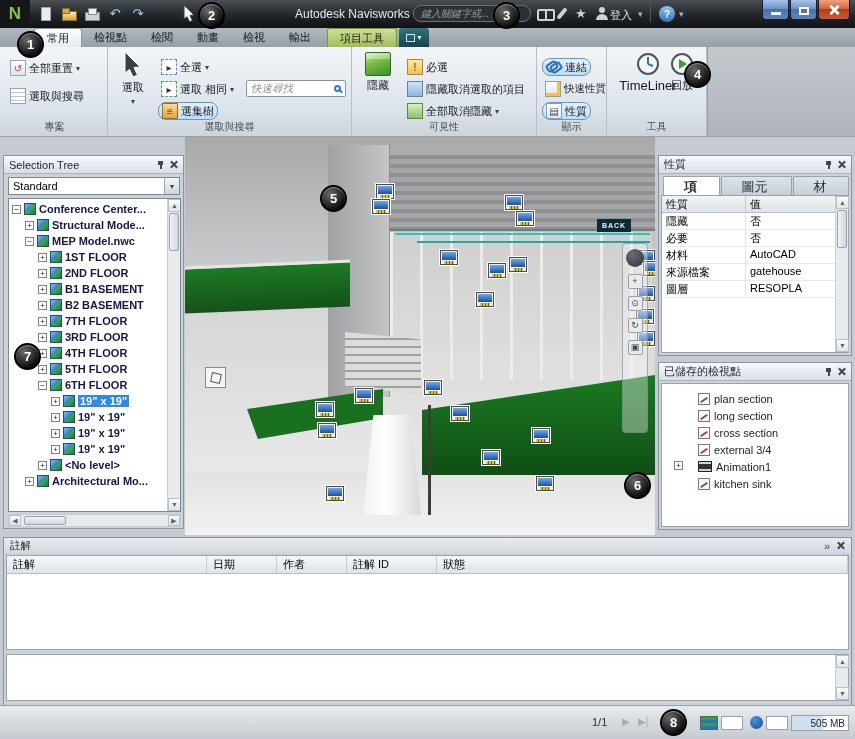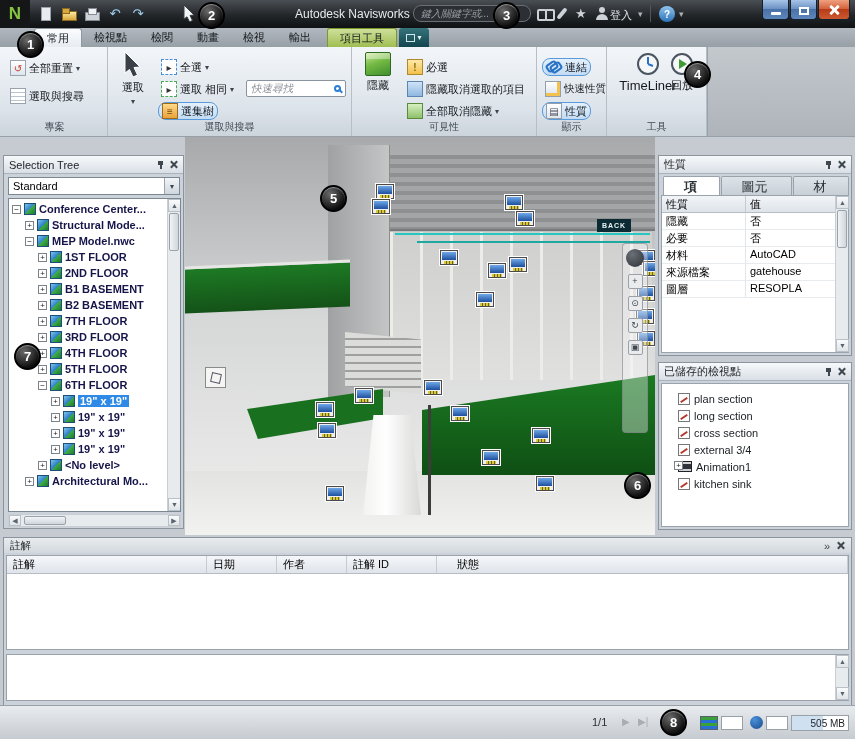--- a/index.html
+++ b/index.html
@@ -137,21 +137,21 @@
   #pgrid{position:absolute;left:2px;top:39px;right:2px;bottom:2px;background:#fff;border:1px solid #9aa3ab}
   .pgh{display:flex;height:17px;background:linear-gradient(#f2f5f8,#dde3e9);border-bottom:1px solid #b6bdc4;font-size:11px}
   .pgh div{padding:1px 4px}
   .pg1{width:84px;border-right:1px solid #c4cad0}
   .prow{display:flex;height:17px;border-bottom:1px solid #e8ebee;font-size:11px}
   .prow .pc1{width:84px;padding:1px 4px;border-right:1px solid #e2e6ea}
   .prow .pc2{flex:1;padding:1px 4px;overflow:hidden;white-space:nowrap}
 
   #viewpanel{left:658px;top:362px;width:194px;height:168px}
   #vp-list{position:absolute;left:2px;top:20px;right:2px;bottom:2px;background:#fff;border:1px solid #9aa3ab;padding-top:6px}
-  .vprow{position:relative;height:17px;display:flex;align-items:center;padding-left:16px;font-size:11px;color:#1a1f24;gap:4px}
+  .vprow{position:relative;height:17px;display:flex;align-items:center;padding-left:36px;font-size:11px;color:#1a1f24;gap:4px}
   .vprow .exp{position:absolute;left:12px;top:3px;margin:0}
   .vpic-view{width:12px;height:12px;background:#fdfdfd;border:1px solid #777;flex:none;position:relative}
   .vpic-view::before{content:"";position:absolute;left:1px;top:5px;width:8px;height:2px;background:#b23a2e;transform:rotate(-35deg)}
   .vpic-anim{width:14px;height:11px;background:#30343a;border:1px solid #222;box-shadow:inset 0 2px 0 #cfd3d8,inset 0 -2px 0 #cfd3d8;flex:none}
 
   
   #comments{left:3px;top:537px;width:849px;height:197px}
   .chead{height:15px;background:linear-gradient(#e8ecef,#d2d8dd);display:flex;align-items:center;font-size:10.5px;padding:0 6px;gap:6px;color:#21262b}
   .chead .sp{flex:1}
   .chev{color:#3f474f;font-size:11px;line-height:12px}
@@ -650,21 +650,21 @@
       <span class="sp"></span>
       <span class="chev">»</span>
       <span class="x8"></span>
     </div>
     <div id="ctable">
       <div id="comment-cols">
           <div class="ccol" style="width: 200px;">註解</div>
           <div class="ccol" style="width: 70px;">日期</div>
           <div class="ccol" style="width: 70px;">作者</div>
           <div class="ccol" style="width: 90px;">註解 ID</div>
-          <div class="ccol" style="flex: 1 1 0%; margin-left: 14px;">狀態</div>
+          <div class="ccol" style="flex: 1 1 0%;">狀態</div>
         </div>
     </div>
     <div id="cpane2">
       <div class="sbv">
         <span class="ar" style="top:0;left:0">▲</span>
         <span class="ar" style="bottom:0;left:0">▼</span>
       </div>
     </div>
   </div>
 

